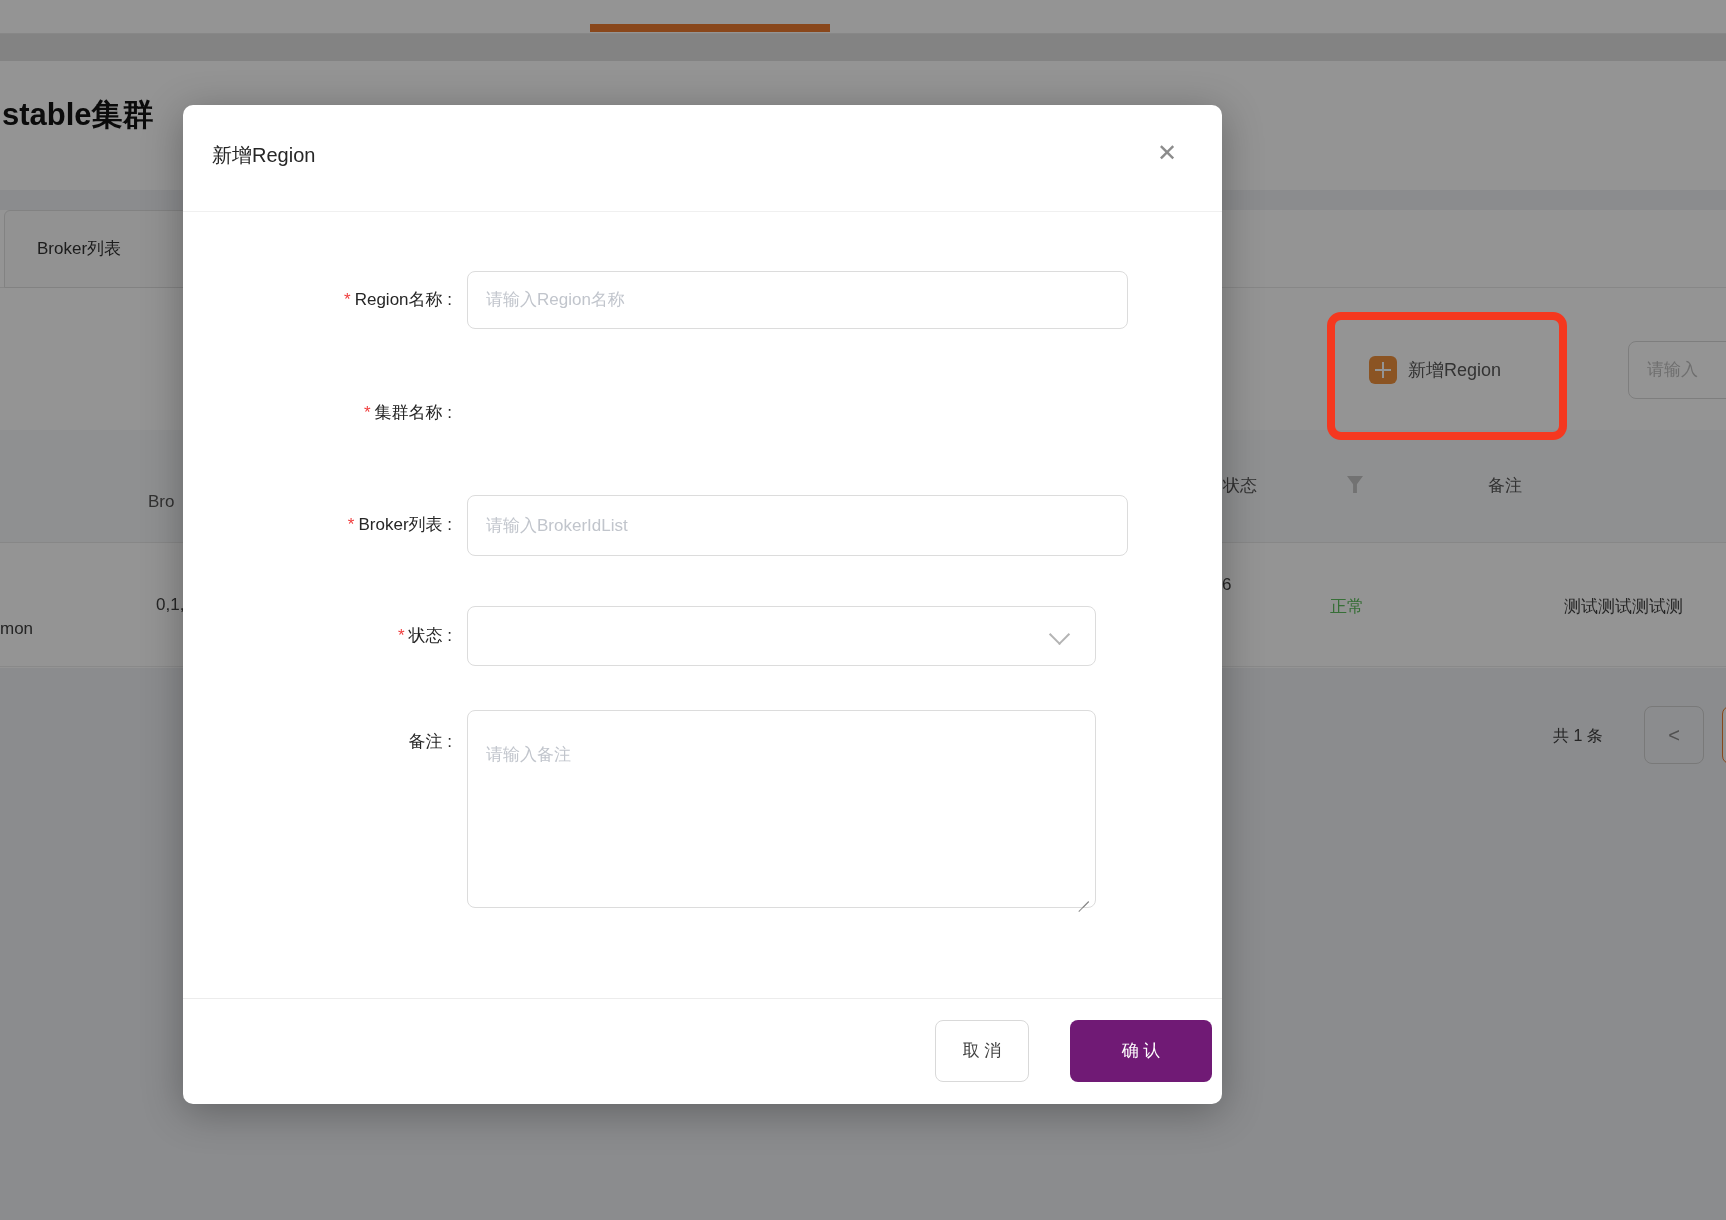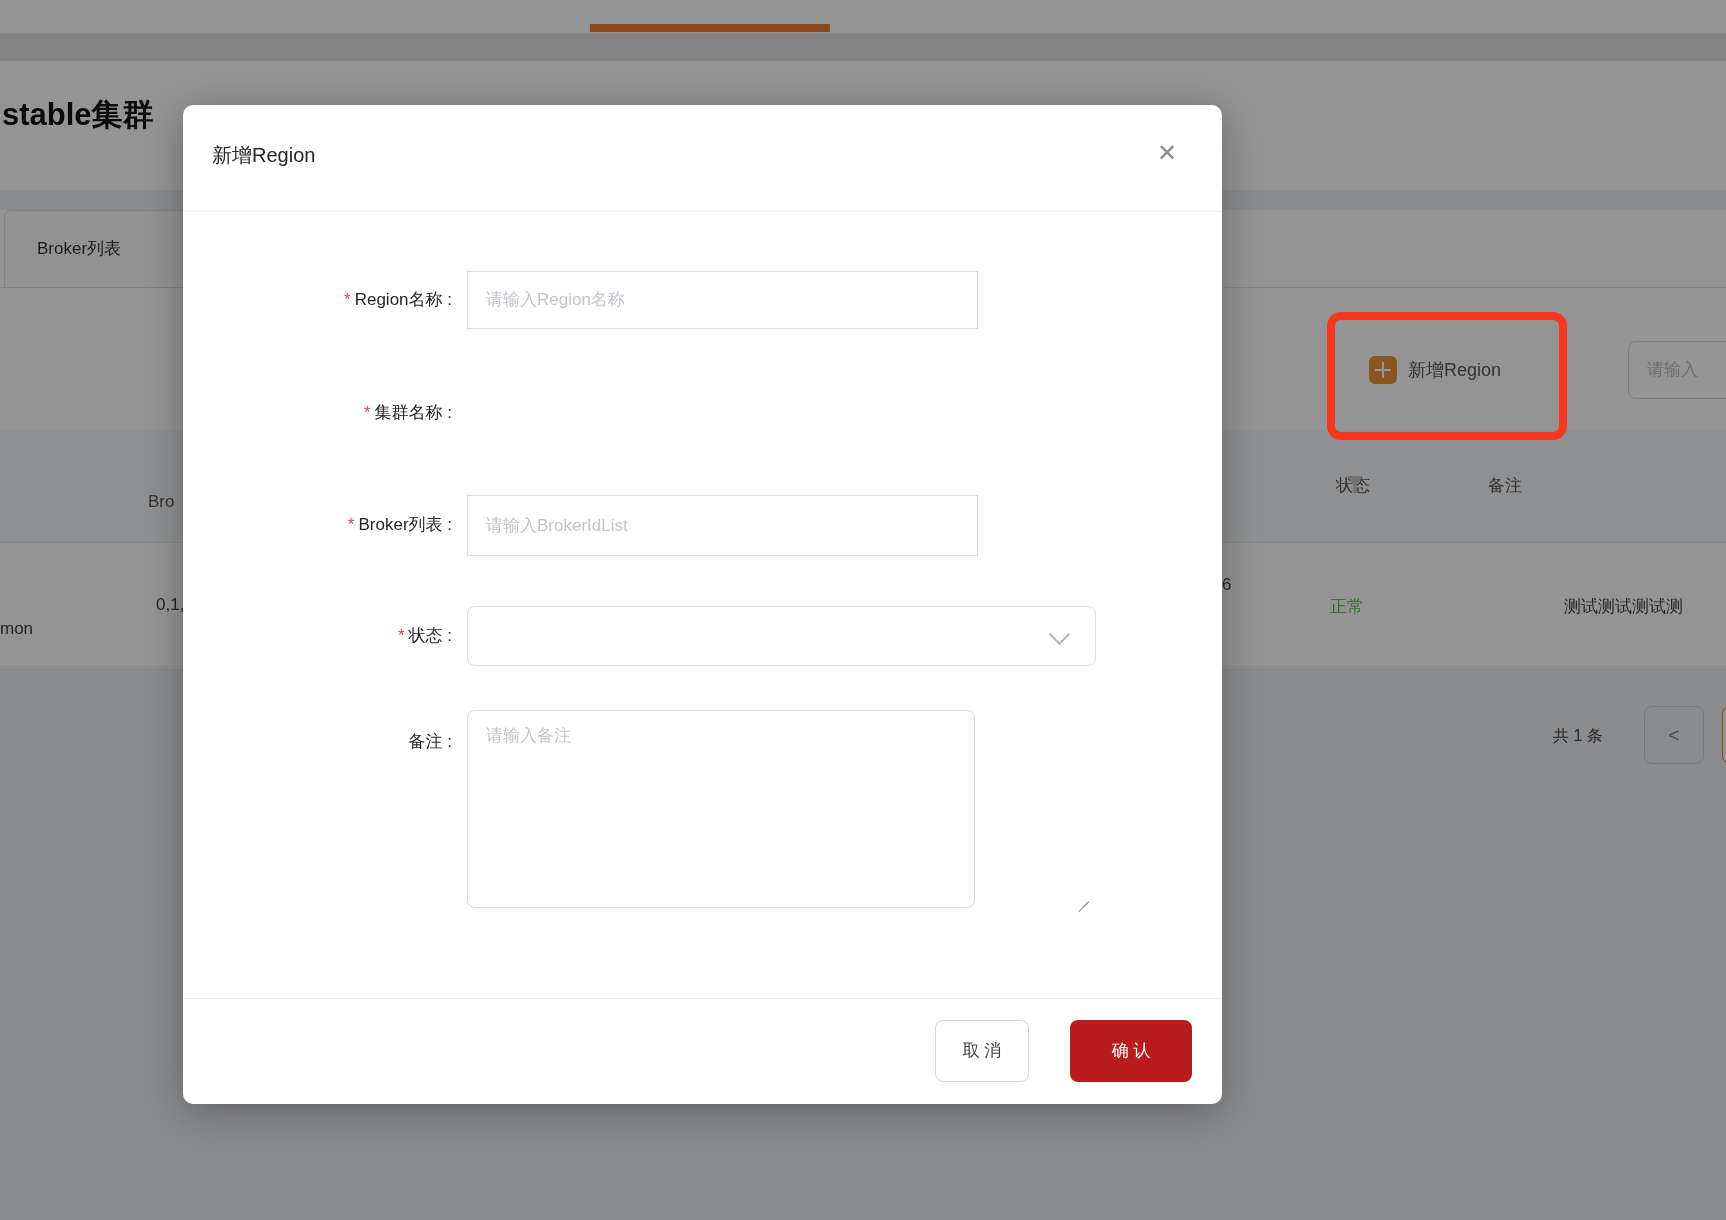--- a/index.html
+++ b/index.html
@@ -24,21 +24,21 @@
   .plus-icon::before{content:"";position:absolute;left:6px;top:13px;width:16px;height:2px;background:#fff;}
   .plus-icon::after{content:"";position:absolute;left:13px;top:6px;width:2px;height:16px;background:#fff;}
   .add-label{left:1408px;top:358px;font-size:18px;color:#595959;white-space:nowrap;}
   .search-input{left:1628px;top:341px;width:200px;height:58px;box-sizing:border-box;
     border:1px solid #d9d9d9;border-radius:8px;background:#fff;padding:0 18px;
     font-size:17px;color:#404040;font-family:inherit;outline:none;}
   .search-input::placeholder{color:#bfbfbf;}
 
   .thead{left:0;top:430px;width:1726px;height:113px;background:#f7f8fa;border-bottom:1px solid #e9e9e9;box-sizing:border-box;}
   .th{position:absolute;font-size:17px;font-weight:500;color:#555;top:44px;white-space:nowrap;}
-  .th-broker{left:148px;margin-top:18px;} .th-status{left:1336px;} .th-remark{left:1488px;}
+  .th-broker{left:148px;margin-top:18px;} .th-status{left:1223px;} .th-remark{left:1488px;}
   .filter-icon{position:absolute;left:1347px;top:46px;width:16px;height:17px;background:#c4c4c4;
     clip-path:polygon(0 0,100% 0,62% 48%,62% 100%,38% 100%,38% 48%);}
   .trow{left:0;top:543px;width:1726px;height:124px;background:#ffffff;border-bottom:1px solid #ededed;box-sizing:border-box;}
   .td{position:absolute;font-size:17px;color:#404040;white-space:nowrap;}
   .td-name{left:0;top:64px;margin-top:12px;} .td-brokers{left:156px;top:52px;}
   .td-extra{left:1222px;top:32px;} .td-status{left:1330px;top:52px;color:#5FBF5F;}
   .td-remark{left:1564px;top:52px;}
 
   .pg-total{left:1553px;top:726px;font-size:16px;color:#404040;white-space:nowrap;}
   .pg-prev{left:1644px;top:706px;width:60px;height:58px;box-sizing:border-box;border:1px solid #d0d0d0;
@@ -57,42 +57,42 @@
   .modal-title{left:29px;top:142px;font-size:20px;font-weight:500;color:#262626;white-space:nowrap;top:37px;}
   .modal-close{left:966px;top:30px;width:36px;height:36px;font-size:24px;color:#8c8c8c;
     text-align:center;line-height:36px;cursor:pointer;}
   .modal-hline{left:0;top:106px;width:1039px;height:1px;background:#f0f0f0;}
   .modal-fline{left:0;top:893px;width:1039px;height:1px;background:#ececec;}
 
   .flabel{position:absolute;width:260px;right:770px;text-align:right;font-size:17px;color:#262626;white-space:nowrap;}
   .req{color:#f03e3e;margin-right:4px;font-size:17px;}
   .lab1{top:183px;} .lab2{top:296px;} .lab3{top:408px;} .lab4{top:519px;} .lab5{top:625px;}
 
-  .finput{position:absolute;left:284px;width:511px;height:58px;box-sizing:border-box;
-    border:1px solid #dcdcdc;border-radius:0;background:#fff;padding:0 18px;
+  .finput{position:absolute;left:284px;width:661px;height:58px;box-sizing:border-box;
+    border:1px solid #dcdcdc;border-radius:8px;background:#fff;padding:0 18px;
     font-size:17px;color:#404040;font-family:inherit;outline:none;}
   .finput::placeholder{color:#c1c5cc;}
   .in1{top:166px;} .in2{top:279px;background:#f5f5f5;color:#a8a8a8;} .in3{top:390px;height:61px;}
   .fselect{position:absolute;left:284px;top:501px;width:629px;height:60px;box-sizing:border-box;
     border:1px solid #dcdcdc;border-radius:8px;background:#fff;cursor:pointer;}
   .chevron{position:absolute;right:28px;top:20px;width:13px;height:13px;
     border-left:2px solid #b4b4b4;border-bottom:2px solid #b4b4b4;transform:rotate(-45deg);}
-  .ftextarea{position:absolute;left:284px;top:605px;width:508px;height:198px;box-sizing:border-box;
-    border:1px solid #dcdcdc;border-radius:8px;background:#fff;padding:13px 18px;
+  .ftextarea{position:absolute;left:284px;top:605px;width:629px;height:198px;box-sizing:border-box;
+    border:1px solid #dcdcdc;border-radius:8px;background:#fff;padding:32px 18px;
     font-size:17px;color:#404040;font-family:inherit;outline:none;resize:none;}
   .ftextarea::placeholder{color:#c1c5cc;}
   .resize-handle{position:absolute;left:892px;top:783px;width:16px;height:16px;}
   .resize-handle::before{content:"";position:absolute;right:2px;bottom:2px;width:14px;height:1px;
     background:#8c8c8c;transform:rotate(-45deg);transform-origin:right bottom;}
   .resize-handle::after{content:"";position:absolute;right:2px;bottom:2px;width:8px;height:1px;
     background:#8c8c8c;transform:rotate(-45deg);transform-origin:right bottom;}
   .btn{position:absolute;top:915px;height:62px;box-sizing:border-box;border-radius:8px;
     font-size:17px;text-align:center;line-height:62px;cursor:pointer;white-space:nowrap;}
   .btn-cancel{left:752px;width:94px;background:#fff;border:1px solid #d9d9d9;color:#404040;line-height:60px;}
-  .btn-confirm{left:887px;width:122px;background:#b91c1c;border:none;color:#fff;}
+  .btn-confirm{left:887px;width:142px;background:#701a75;border:none;color:#fff;}
 </style>
 </head>
 <body>
 
 <div class="screen">
 
   <div class="abs topnav"></div>
   <div class="abs tab-indicator"></div>
   <div class="abs subbar"></div>
   <div class="abs pagehead"></div>

